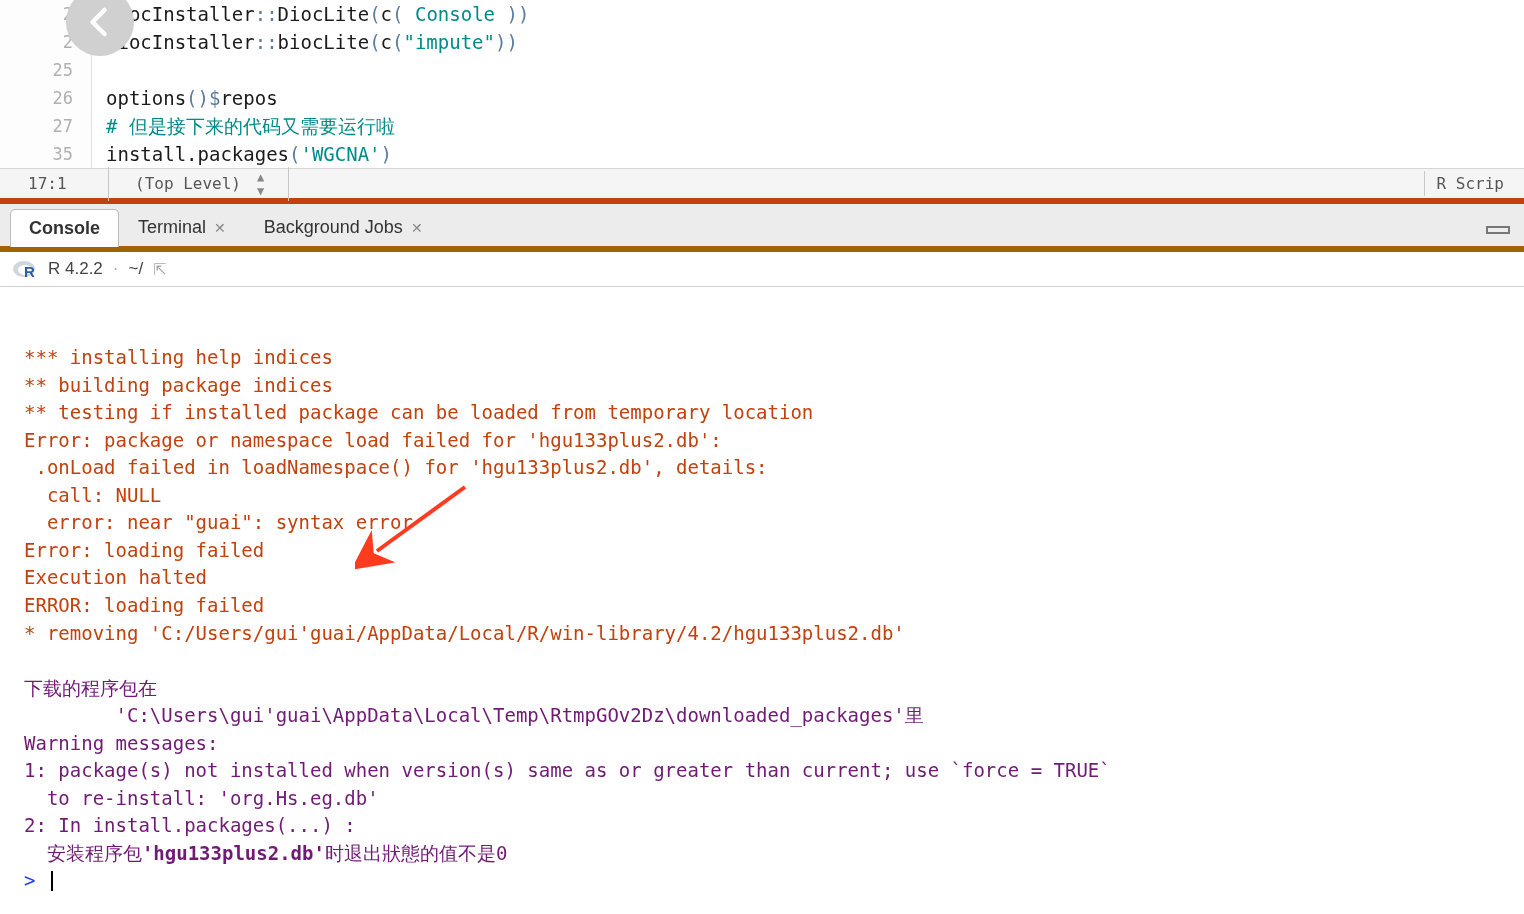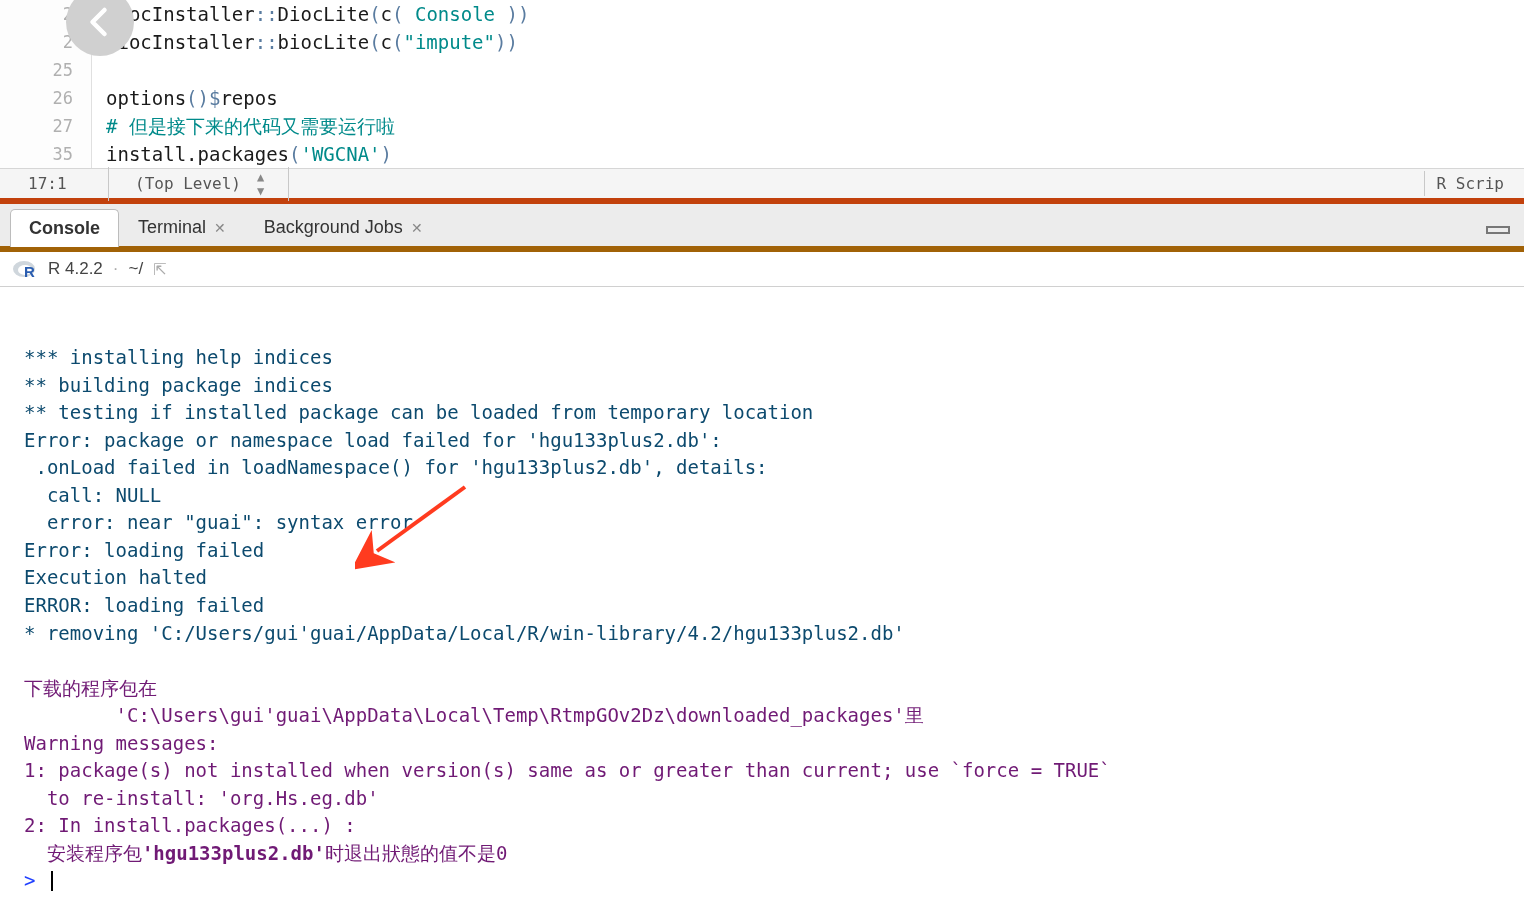--- a/index.html
+++ b/index.html
@@ -172,21 +172,21 @@
       cursor: pointer;
     }
     .console-output {
       padding: 2px 8px 2px 24px;
       font-family: "Lucida Console", Monaco, monospace;
       font-size: 19px;
       line-height: 1.45;
       white-space: pre-wrap;
       position: relative;
     }
-    .cout-black { color: #0c4a6e; }
+    .cout-black { color: #c2410c; }
     .cout-red { color: #701a75; }
     .cout-bold { font-weight: 600; }
     .prompt-line {
       color: #2040ff;
       font-size: 19px;
     }
     .cursor-blink {
       display: inline-block;
       width: 2px;
       height: 20px;

